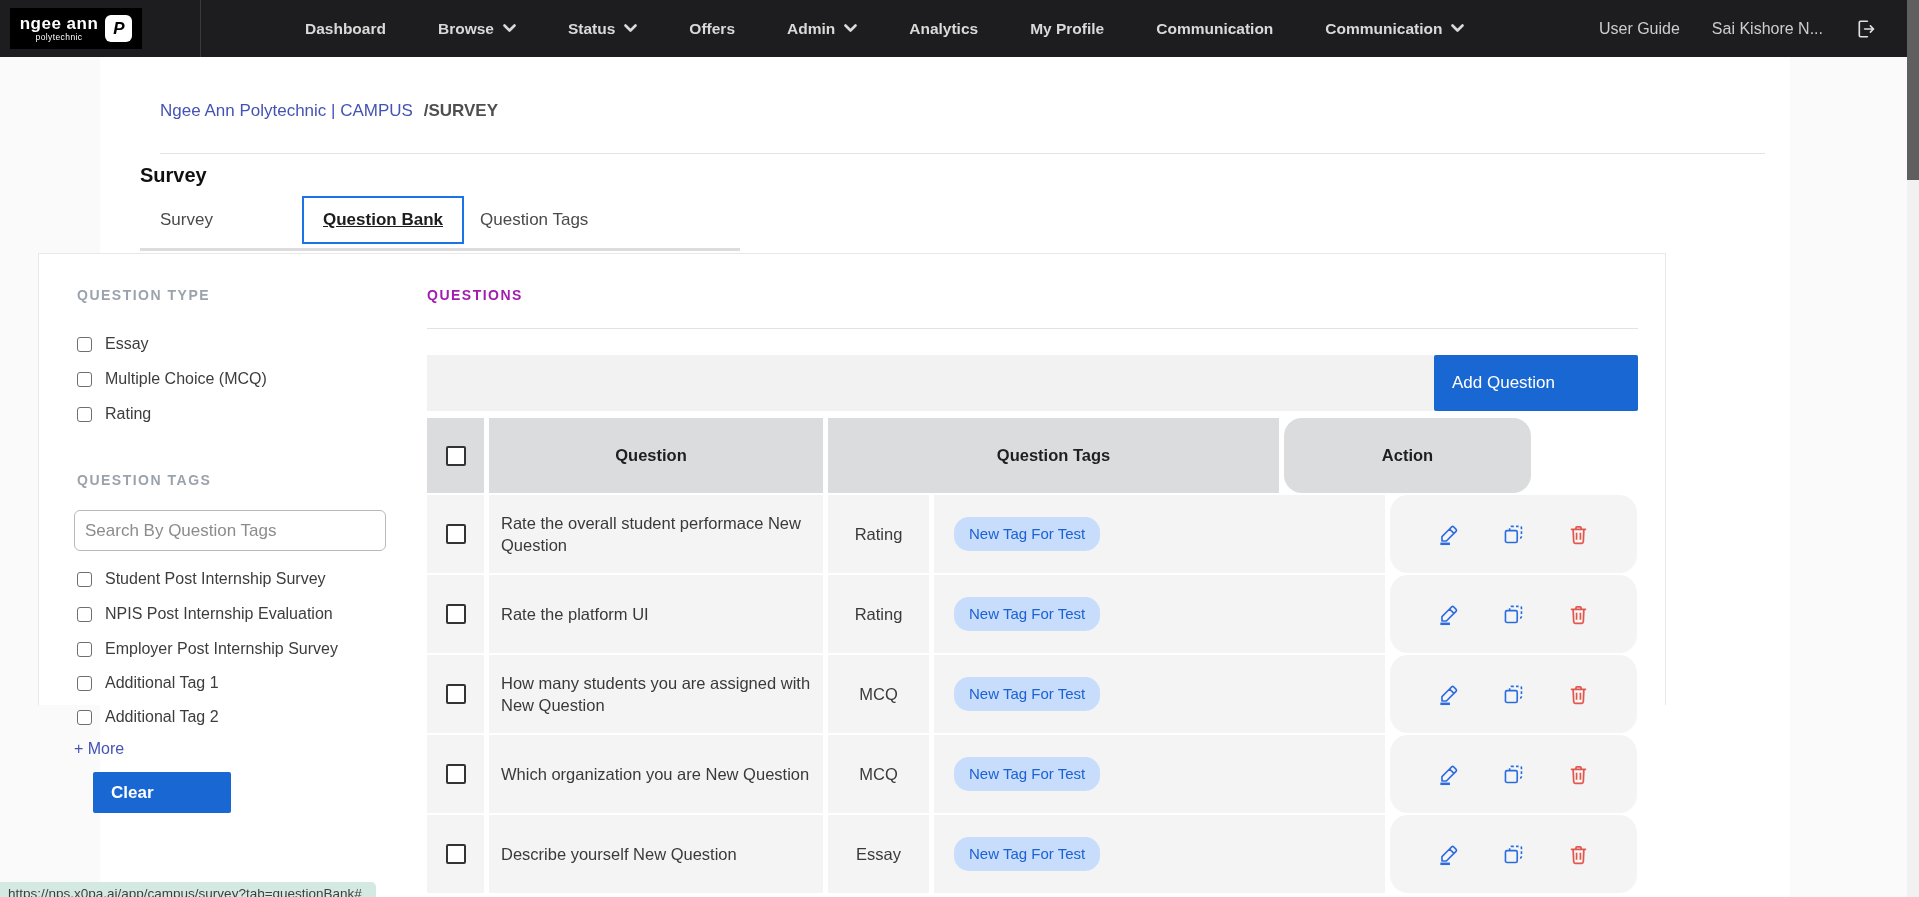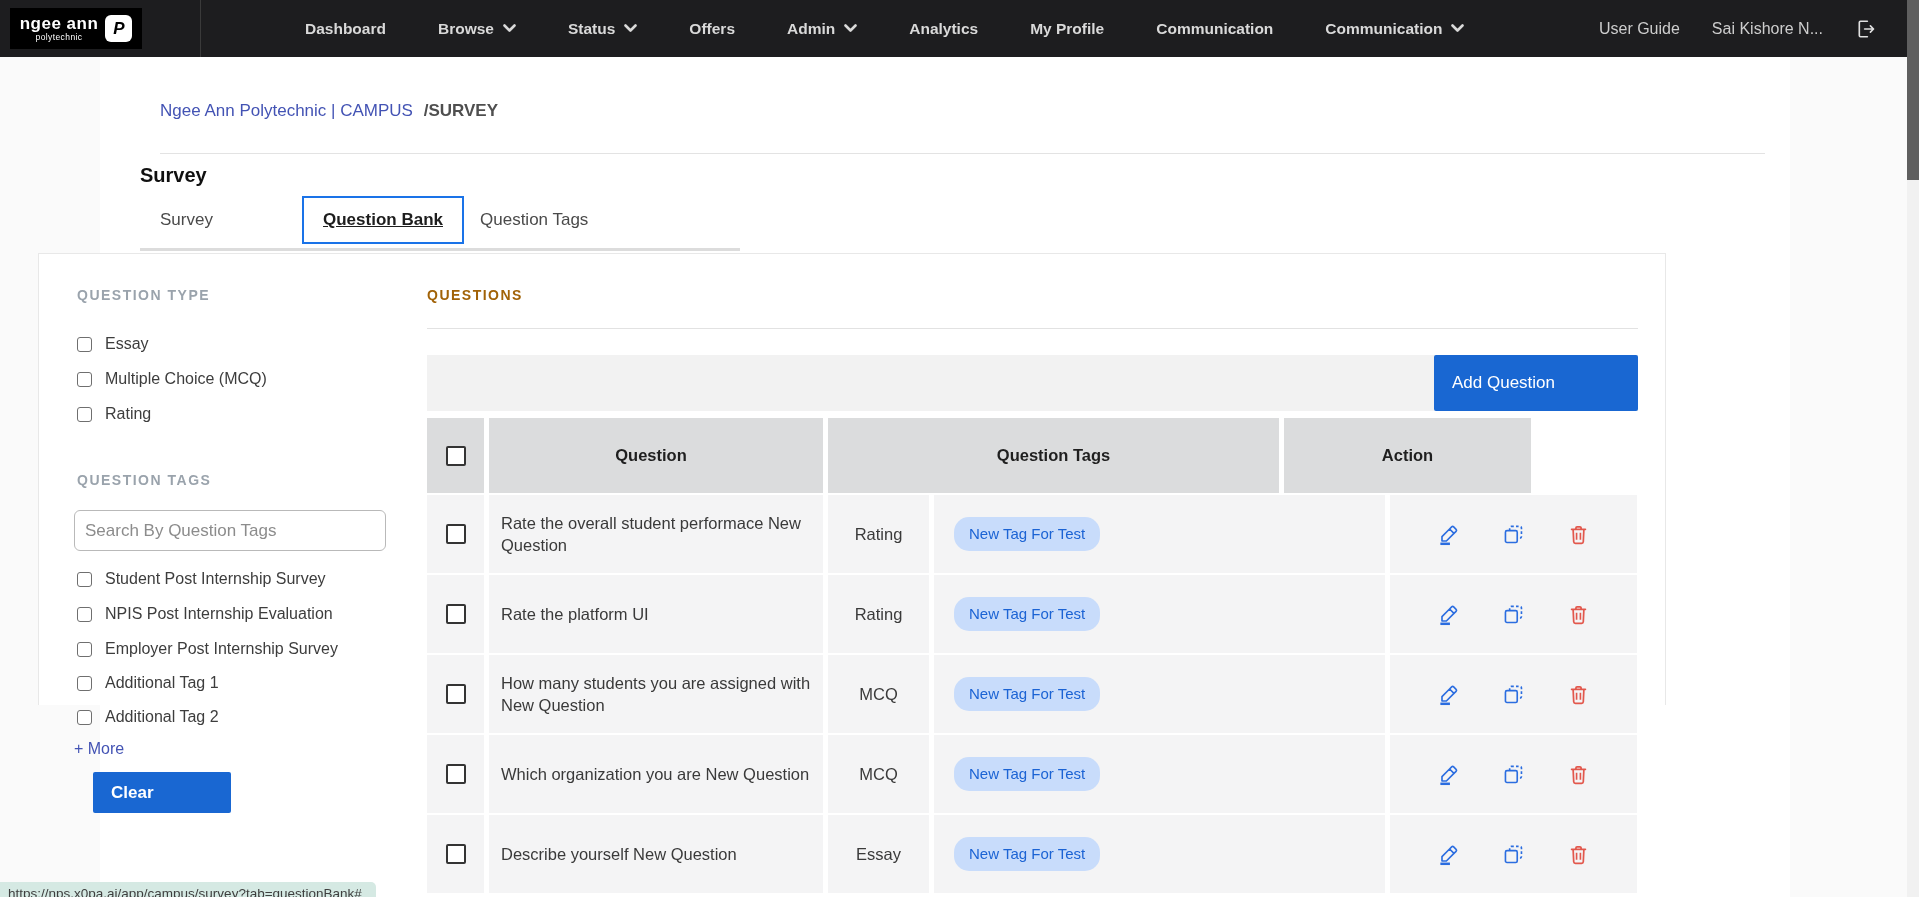--- a/index.html
+++ b/index.html
@@ -72,38 +72,38 @@
   .search-input::placeholder { color:#8c8c8c; opacity:1; }
   .more-link { position:absolute; left:35px; top:486px; font-size:16px;
     color:#4353b4; cursor:pointer; }
   .clear-btn { position:absolute; left:54px; top:518px; width:138px; height:41px;
     background:#1967d2; color:#fff; font-size:17px; font-weight:700; border:none;
     border-radius:2px; text-align:left; padding-left:18px; cursor:pointer;
     font-family:"Liberation Sans","DejaVu Sans",sans-serif; }
 
   
   .q-label { position:absolute; left:388px; top:33px; font-size:14px; font-weight:700;
-    letter-spacing:1.5px; color:#a16207; }
+    letter-spacing:1.5px; color:#a21caf; }
   .q-divider { position:absolute; left:388px; top:74px; width:1211px; height:1px;
     background:#e2e2e2; }
   .toolbar { position:absolute; left:388px; top:101px; width:1211px; height:56px;
     background:#f2f2f2; }
   .add-btn { position:absolute; right:0; top:0; width:204px; height:56px;
     background:#1967d2; color:#fff; font-size:17px; border:none; text-align:left;
     padding-left:18px; cursor:pointer; border-radius:2px;
     font-family:"Liberation Sans","DejaVu Sans",sans-serif; }
 
   .table { position:absolute; left:388px; top:164px; width:1211px; }
   .trow { display:flex; gap:5px; margin-bottom:2px; }
   .cell { display:flex; align-items:center; }
   .c-check { width:57px; justify-content:center; flex:none; }
   .c-question { width:334px; padding:0 10px 0 12px; flex:none; }
   .c-mode { width:101px; justify-content:center; flex:none; }
   .c-tags { width:451px; padding-left:20px; flex:none; }
-  .c-action { width:247px; justify-content:center; gap:42px; flex:none; }
+  .c-action { width:247px; justify-content:center; gap:42px; flex:none;border-radius:18px; }
   .thead .cell { background:#dbdcdd; height:75px; font-weight:700; font-size:16.5px;
     color:#1f1f1f; justify-content:center; text-align:center; line-height:1.35;
     padding-left:0; }
   .tbody .cell { background:#f4f4f5; height:78px; font-size:16.5px; color:#3a3a3a;
     line-height:1.35; }
   .tbl-cbx { width:20px; height:20px; border:2px solid #343434; border-radius:2px;
     background:#fff; cursor:pointer; flex:none; }
   .chip { background:#c8dcfb; color:#1b63d4; font-size:15px; padding:7px 15px;
     border-radius:15px; white-space:nowrap; }
   .act-ic { width:23px; height:23px; cursor:pointer; }

